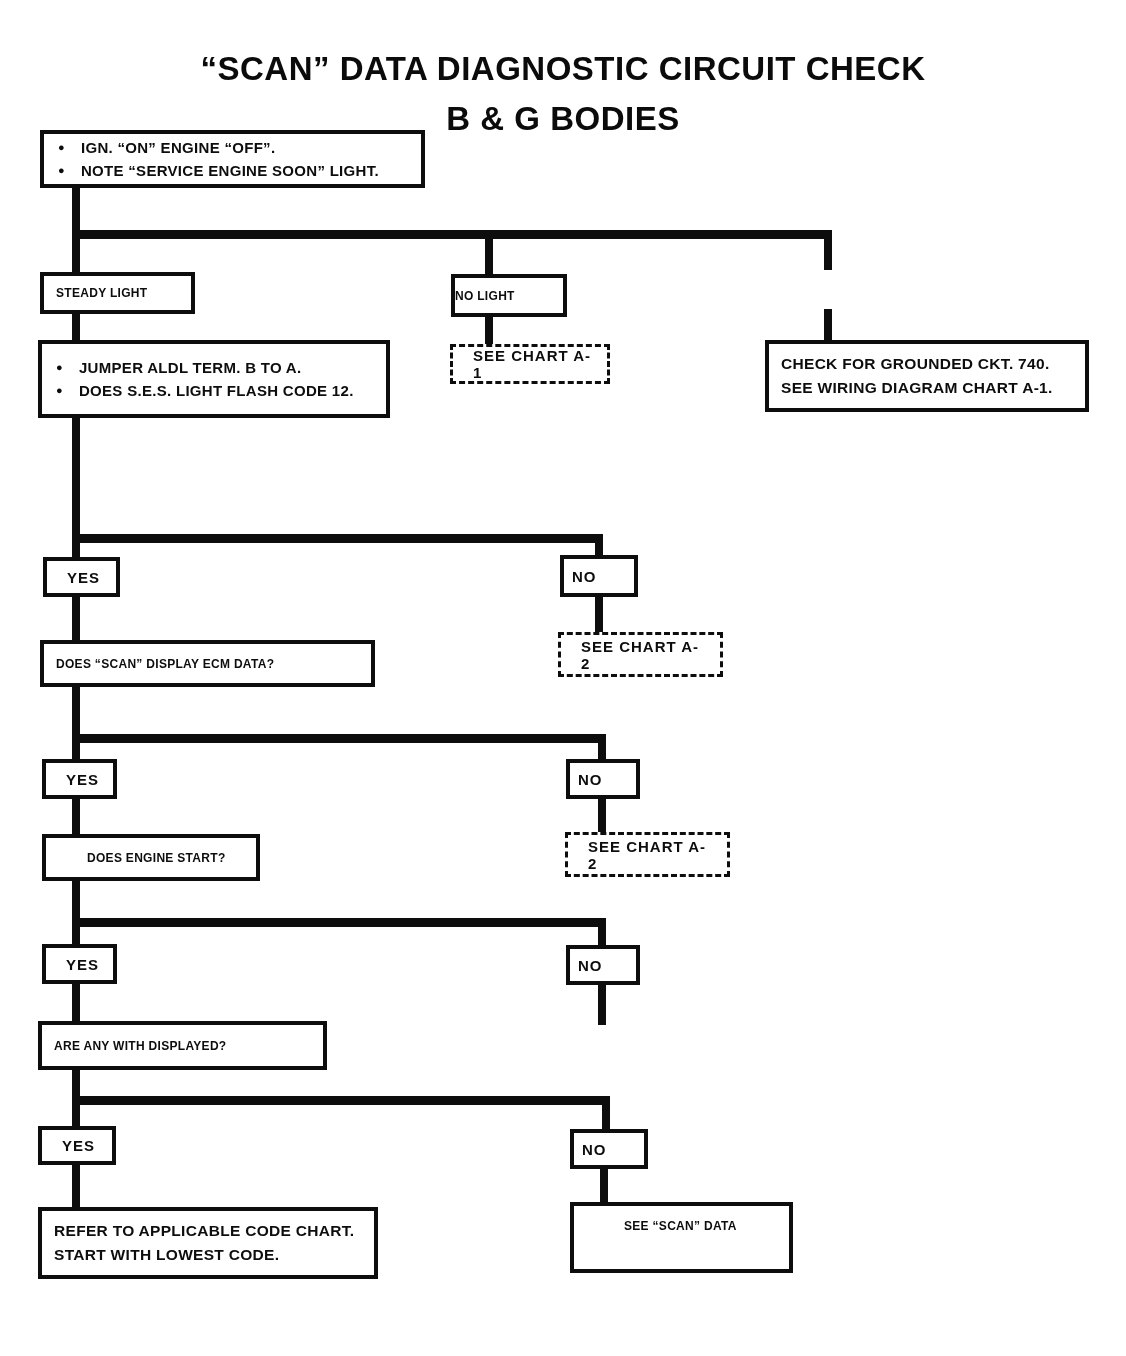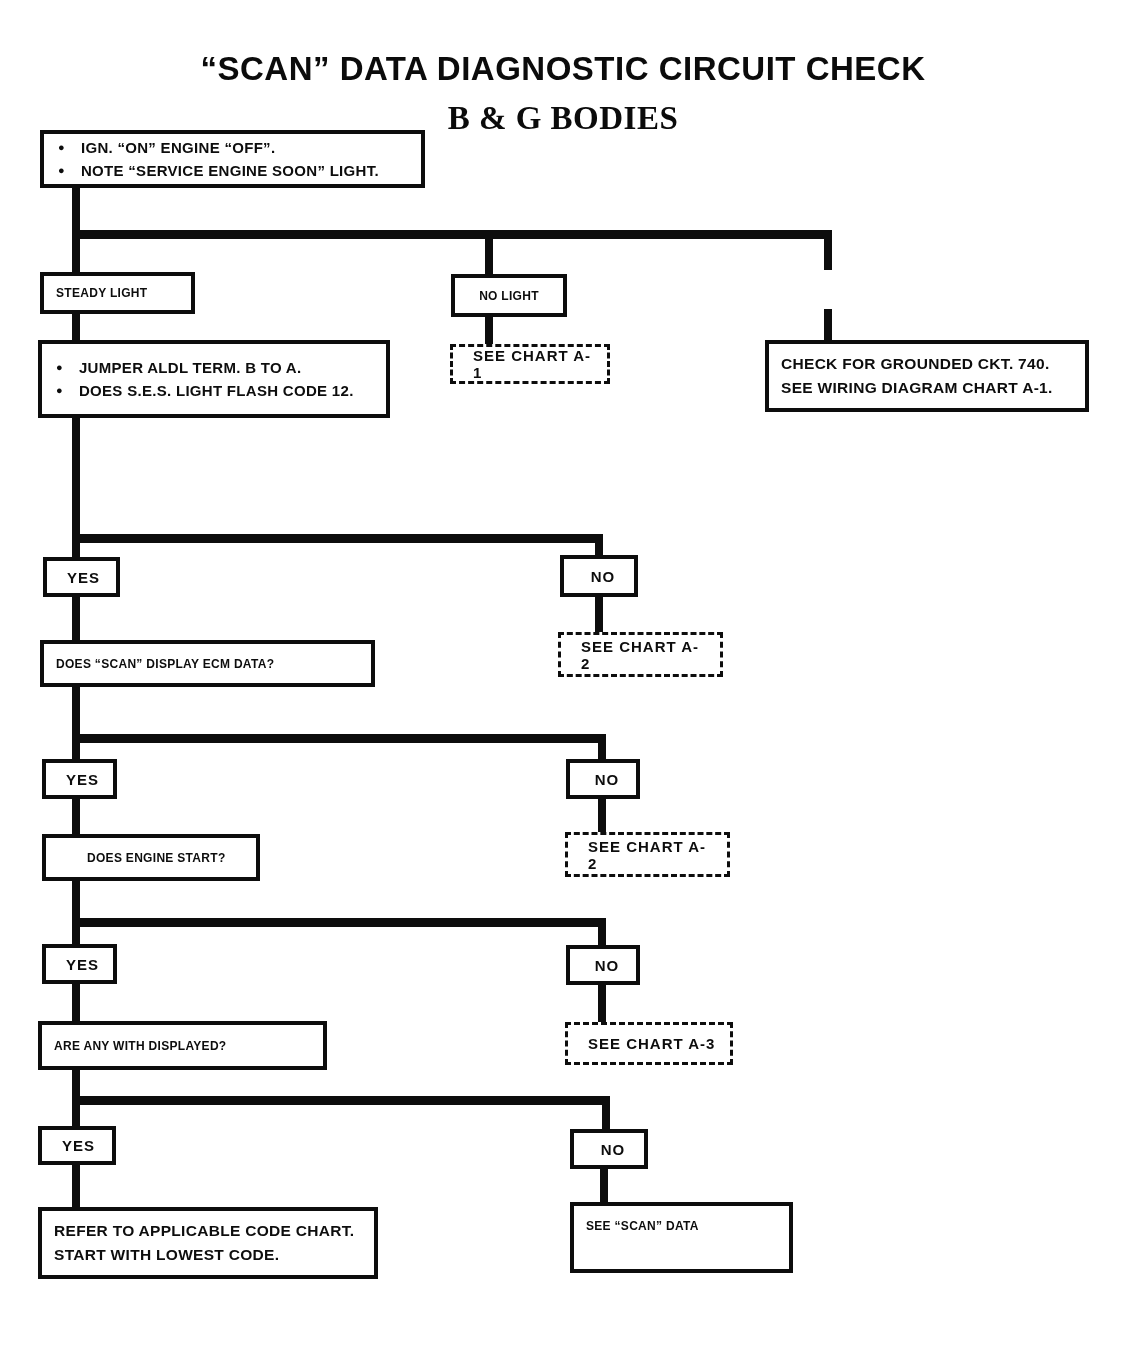--- a/index.html
+++ b/index.html
@@ -9,31 +9,31 @@
     background:#ffffff;
     font-family:"Liberation Sans", sans-serif;
     color:#0b0b0b;
     overflow:hidden;
   }
   .title{
     position:absolute;left:0;width:1126px;text-align:center;
     font-weight:700;font-size:33px;letter-spacing:0.5px;color:#0b0b0b;
   }
   .t1{top:50px;}
-  .t2{top:100px;font-family:Liberation Serif, serif;}
+  .t2{top:100px;}
   
   .box{
     position:absolute;box-sizing:border-box;
     border:4px solid #0d0d0d;background:#ffffff;
     font-weight:700;color:#0d0d0d;
     display:flex;align-items:center;
     font-size:12px;letter-spacing:0.3px;
   }
   .box.dashed{border:3px dashed #0d0d0d;}
-  .box.center{justify-content:center;text-align:center;}
+  .box.center{text-align:center;}
   .box .pad{padding:0 12px;}
   
   .list{flex-direction:column;align-items:stretch;justify-content:center;font-size:15px;}
   .row{display:flex;align-items:center;padding:3px 10px 3px 14px;}
   .bullet{font-size:11px;margin-right:16px;line-height:1;}
   
   .lines{flex-direction:column;align-items:flex-start;justify-content:center;font-size:15.5px;}
   .lines div{padding:3px 12px;}
   .topalign{align-items:flex-start;}
   .topalign .pad{padding-top:13px;}
@@ -140,35 +140,32 @@
   <div class="box" style="left:42px;top:834px;width:218px;height:47px;padding-left:29px;">
     <span class="pad">DOES ENGINE START?</span>
   </div>
 
   <div class="box small" style="left:42px;top:944px;width:75px;height:40px;">
     <span class="pad">YES</span>
   </div>
   <div class="box small center" style="left:566px;top:945px;width:74px;height:40px;">
     <span>NO</span>
   </div>
-  <div class="box dashed small" style="left:565px;top:1022px;width:168px;height:43px;">
-    <span class="pad">SEE CHART A-3</span>
-  </div>
   <div class="box" style="left:38px;top:1021px;width:289px;height:49px;">
     <span class="pad">ARE ANY WITH DISPLAYED?</span>
   </div>
 
   <div class="box small" style="left:38px;top:1126px;width:78px;height:39px;">
     <span class="pad">YES</span>
   </div>
   <div class="box small center" style="left:570px;top:1129px;width:78px;height:40px;">
     <span>NO</span>
   </div>
 
   <div class="box lines" style="left:38px;top:1207px;width:340px;height:72px;">
     <div>REFER TO APPLICABLE CODE CHART.</div>
     <div>START WITH LOWEST CODE.</div>
   </div>
-  <div class="box topalign" style="left:570px;top:1202px;width:223px;height:71px;">
+  <div class="box topalign" style="left:570px;top:1202px;width:223px;height:71px;padding-left:38px;">
     <span class="pad">SEE “SCAN” DATA</span>
   </div>
 
 </div>
 
 </body></html>

